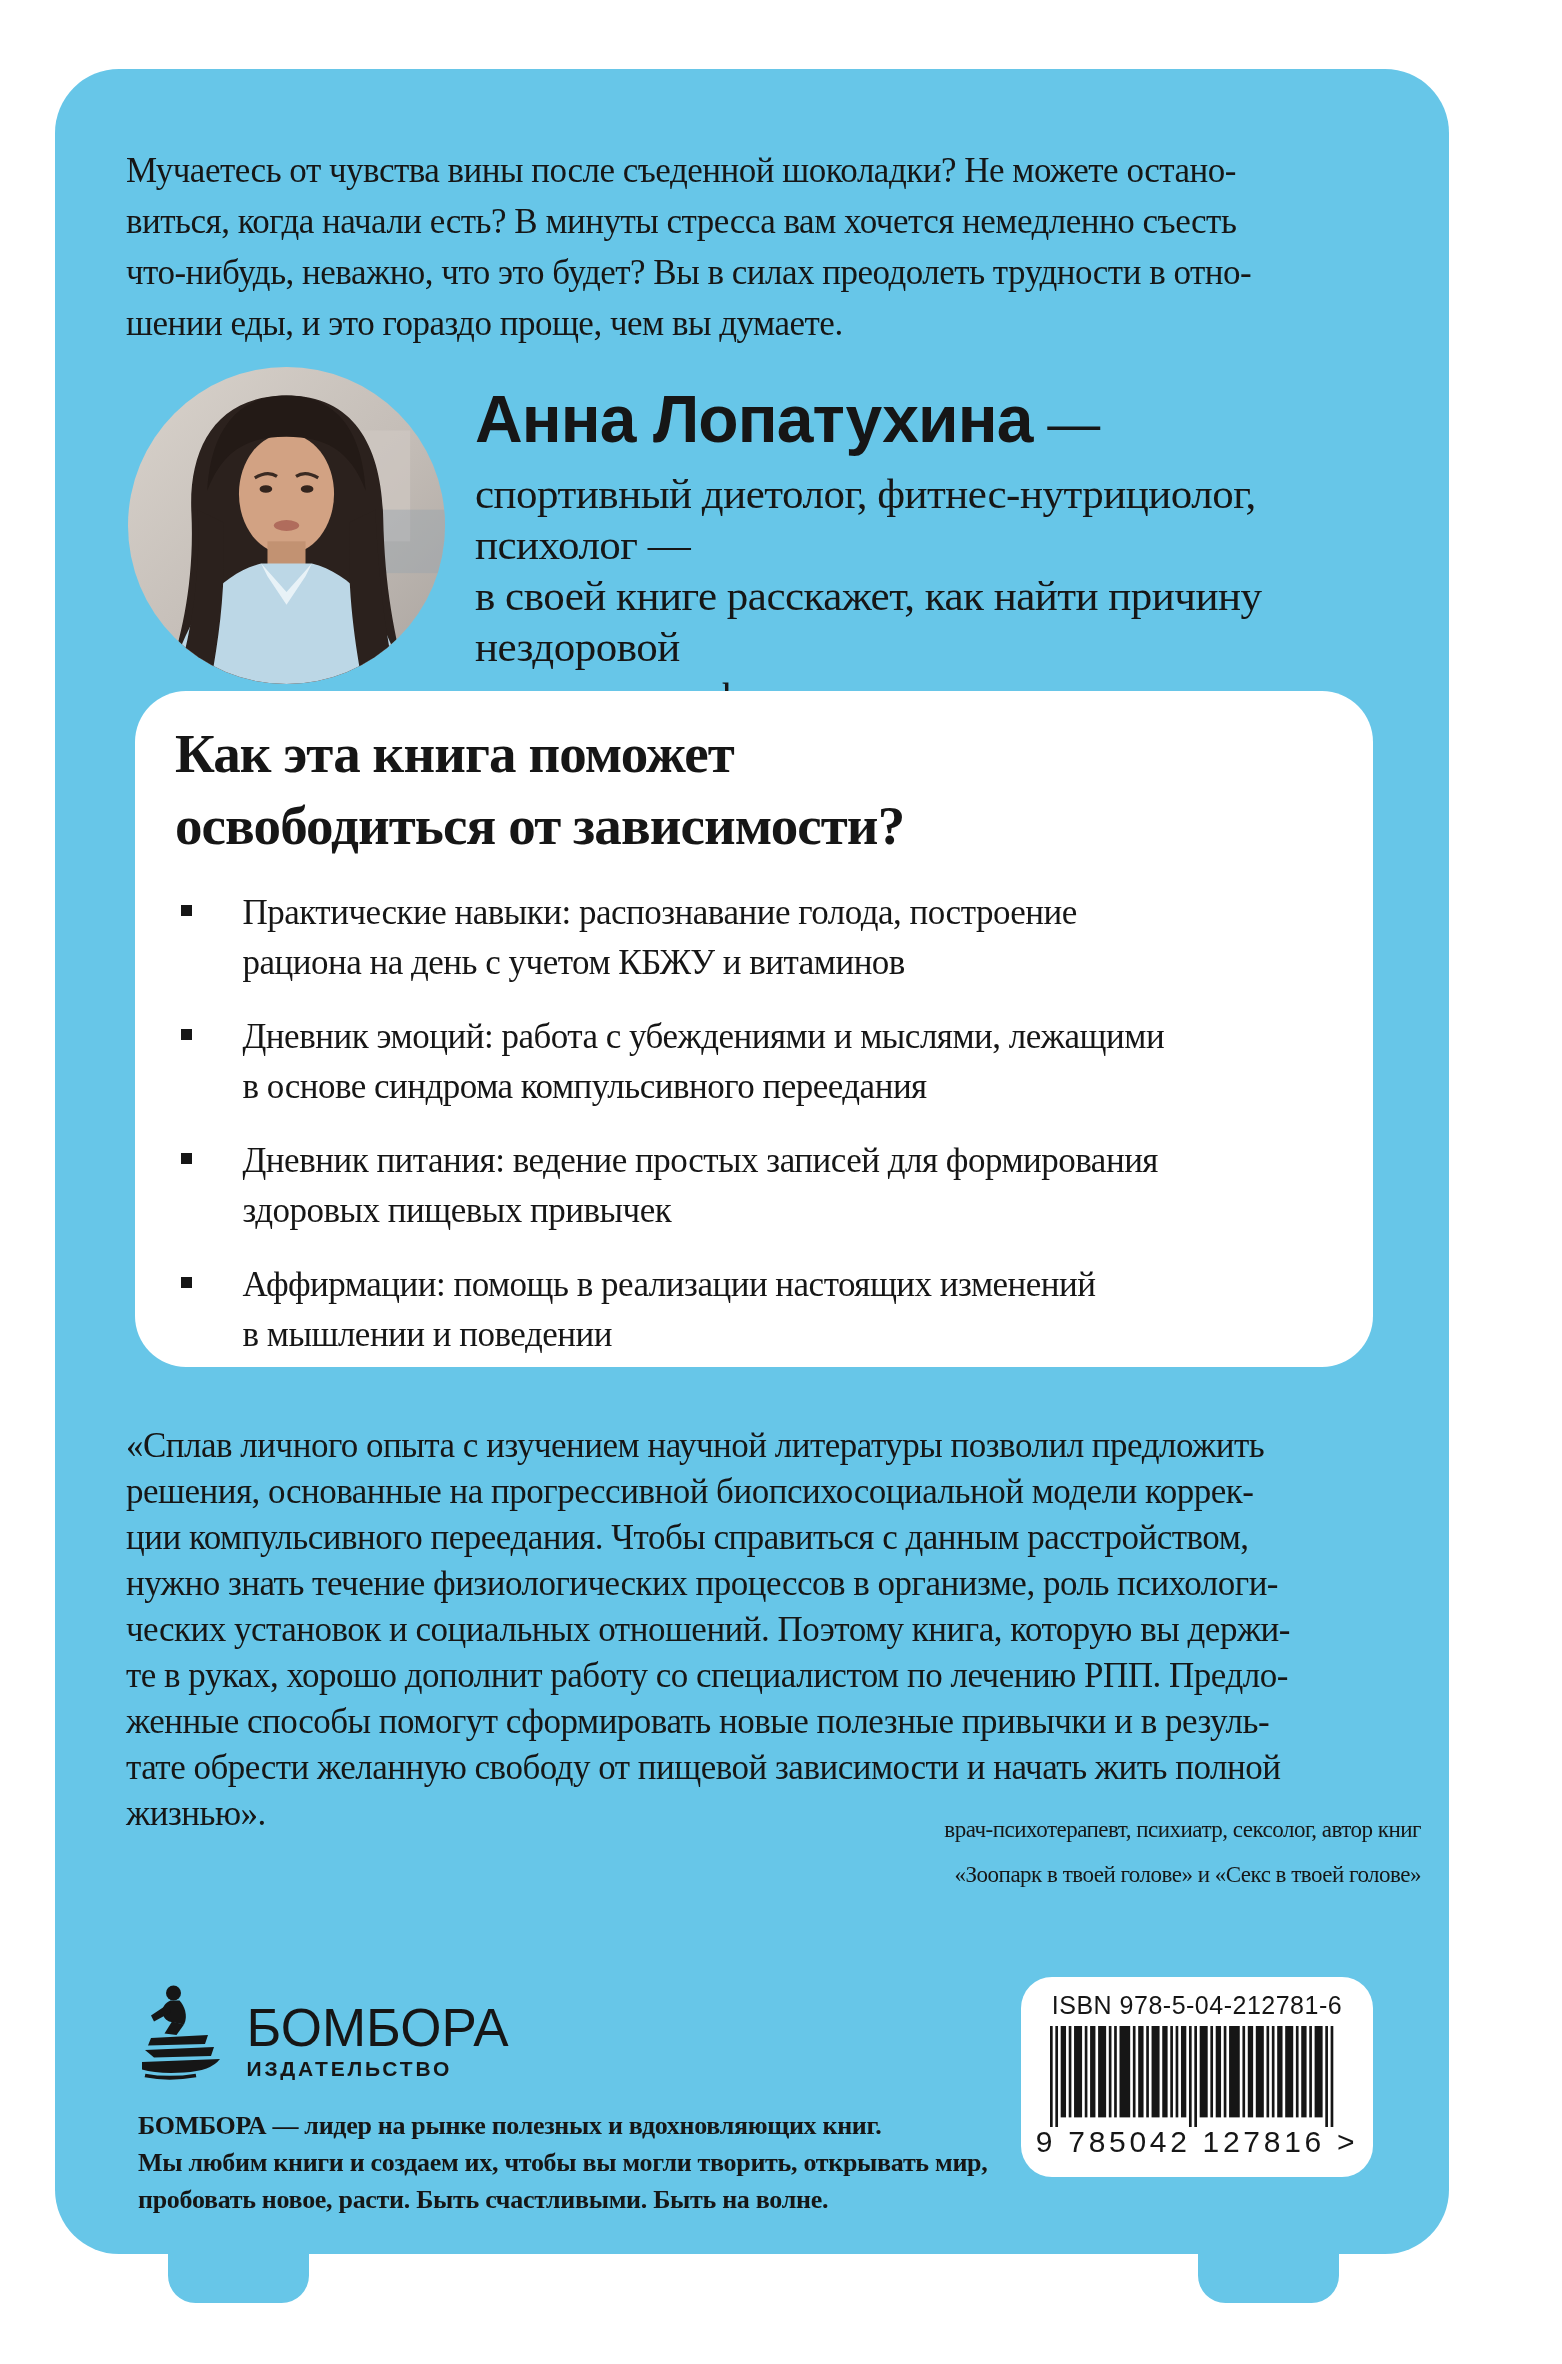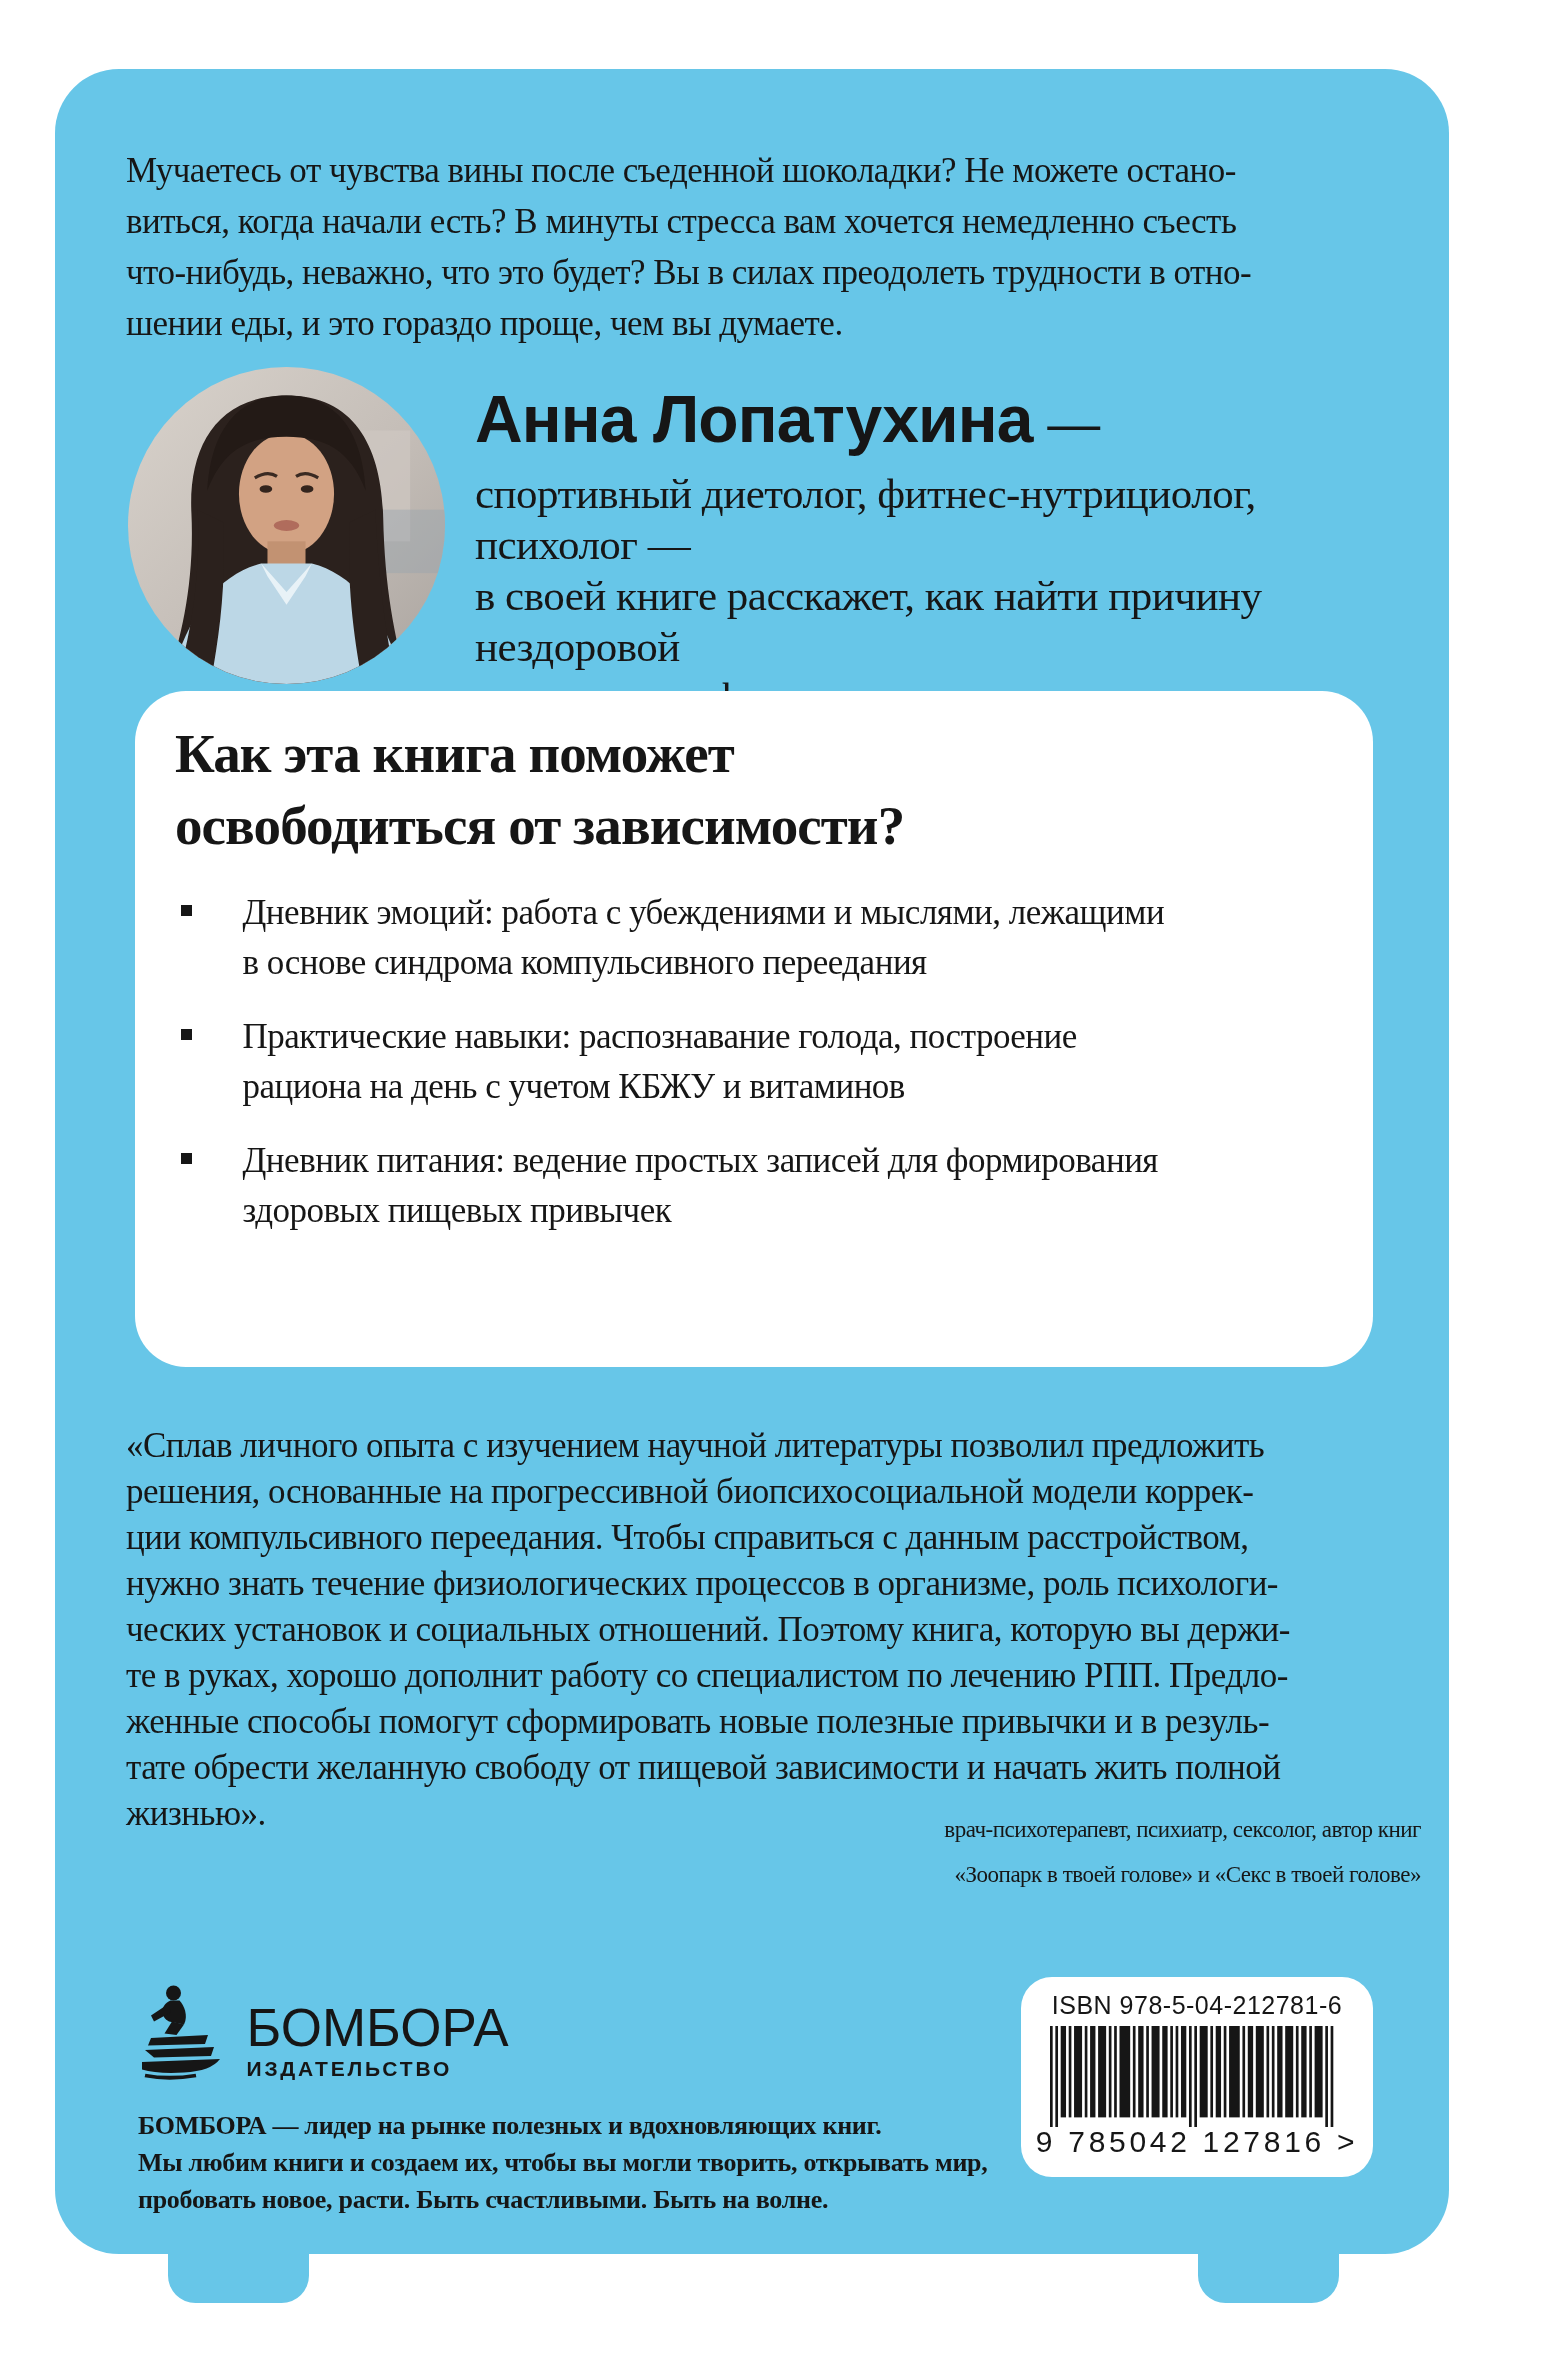--- a/index.html
+++ b/index.html
@@ -104,32 +104,37 @@
 тяги к еде и сформировать новые, здоровые пищевые
 привычки, без страха постоянных перееданий и срывов.</div>
   </div>
 
   <div class="help-card">
     <div class="help-title pre">Как эта книга поможет
 освободиться от зависимости?</div>
     <div class="bullet-list">
       <div class="bullet-item">
         <div class="bullet-square"></div>
+        <div class="bullet-text pre">Практические навыки: распознавание голода, построение
+рациона на день с учетом КБЖУ и витаминов</div>
+      </div>
+      <div class="bullet-item">
+        <div class="bullet-square"></div>
         <div class="bullet-text pre">Дневник эмоций: работа с убеждениями и мыслями, лежащими
 в основе синдрома компульсивного переедания</div>
       </div>
       <div class="bullet-item">
         <div class="bullet-square"></div>
-        <div class="bullet-text pre">Практические навыки: распознавание голода, построение
-рациона на день с учетом КБЖУ и витаминов</div>
-      </div>
-      <div class="bullet-item">
-        <div class="bullet-square"></div>
         <div class="bullet-text pre">Дневник питания: ведение простых записей для формирования
 здоровых пищевых привычек</div>
+      </div>
+      <div class="bullet-item">
+        <div class="bullet-square"></div>
+        <div class="bullet-text pre">Аффирмации: помощь в реализации настоящих изменений
+в мышлении и поведении</div>
       </div>
     </div>
   </div>
 
   <div class="quote pre">«Сплав личного опыта с изучением научной литературы позволил предложить
 решения, основанные на прогрессивной биопсихосоциальной модели коррек-
 ции компульсивного переедания. Чтобы справиться с данным расстройством,
 нужно знать течение физиологических процессов в организме, роль психологи-
 ческих установок и социальных отношений. Поэтому книга, которую вы держи-
 те в руках, хорошо дополнит работу со специалистом по лечению РПП. Предло-

